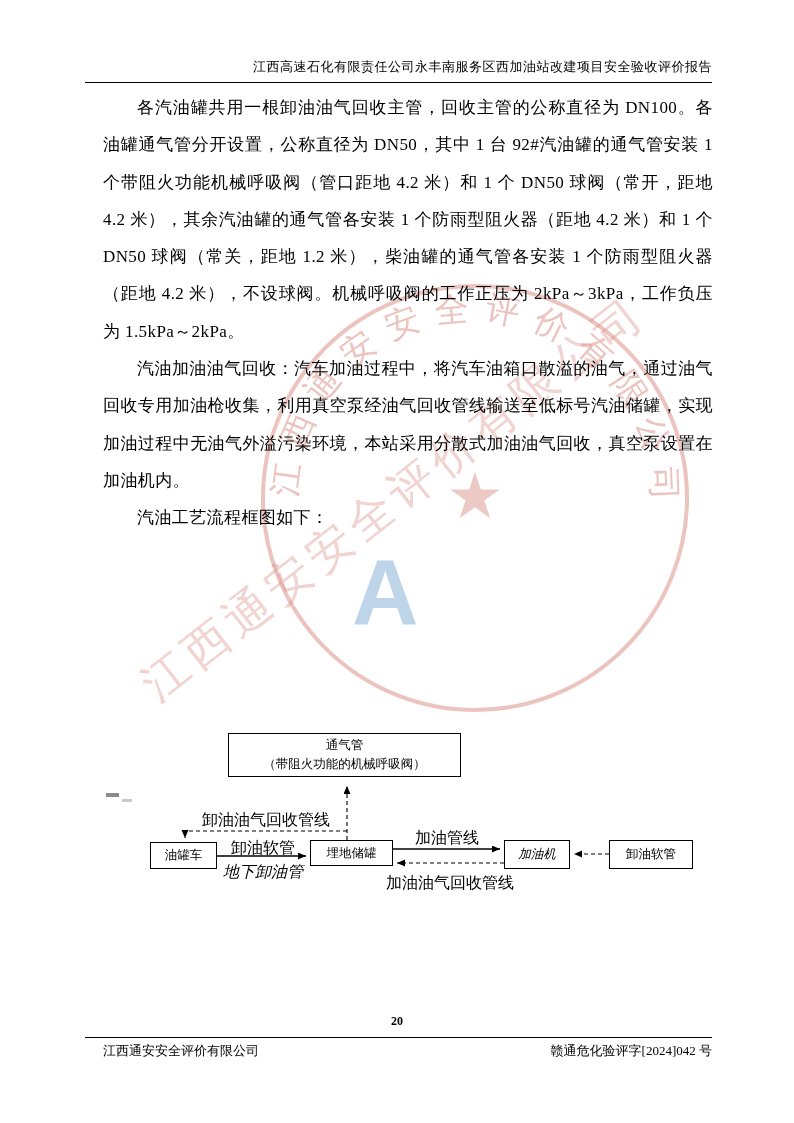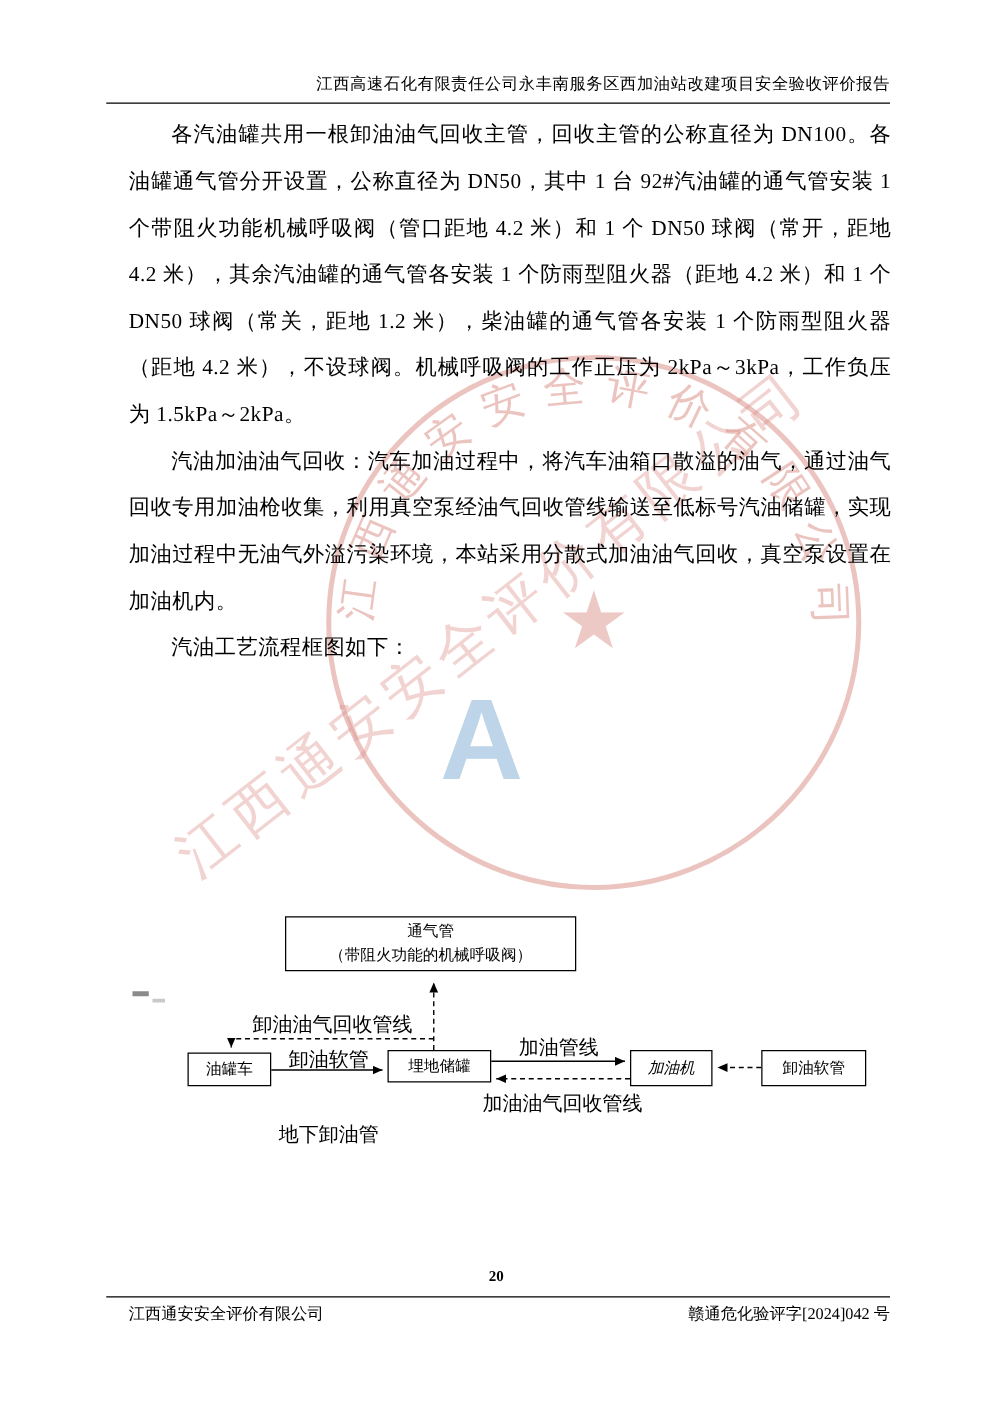--- a/index.html
+++ b/index.html
@@ -59,21 +59,21 @@
   .box-vent      { left: 228px; top: 733px; width: 233px; height: 44px; }
   .box-truck     { left: 150px; top: 842px; width: 67px;  height: 27px; }
   .box-tank      { left: 310px; top: 840px; width: 83px;  height: 26px; }
   .box-dispenser { left: 504px; top: 840px; width: 66px;  height: 29px; font-style: italic; }
   .box-car       { left: 609px; top: 840px; width: 84px;  height: 29px; }
   .dlabel {
     position: absolute; font-size: 16px; text-align: center; white-space: nowrap;
   }
   .lbl-unload-vapor { left: 196px; top: 810px; width: 140px; }
   .lbl-hose         { left: 203px; top: 838px; width: 120px; }
-  .lbl-underground  { left: 203px; top: 898px; width: 120px; }
+  .lbl-underground  { left: 203px; top: 862px; width: 120px; font-style: italic; }
   .lbl-fuel-line    { left: 387px; top: 828px; width: 120px; }
   .lbl-fuel-vapor   { left: 380px; top: 873px; width: 140px; }
   .arrows-svg { position: absolute; left: 0; top: 0; }
 
   
   .page-number { left: 0; top: 1014px; width: 794px; text-align: center; font-size: 12px; z-index: 2; font-weight: bold; }
   .footer-rule { left: 85px; top: 1037px; width: 627px; border-top: 1.5px solid #000; z-index: 2; }
   .footer-row {
     left: 103px; top: 1042px; width: 609px; z-index: 2;
     display: flex; justify-content: space-between; font-size: 13px;

